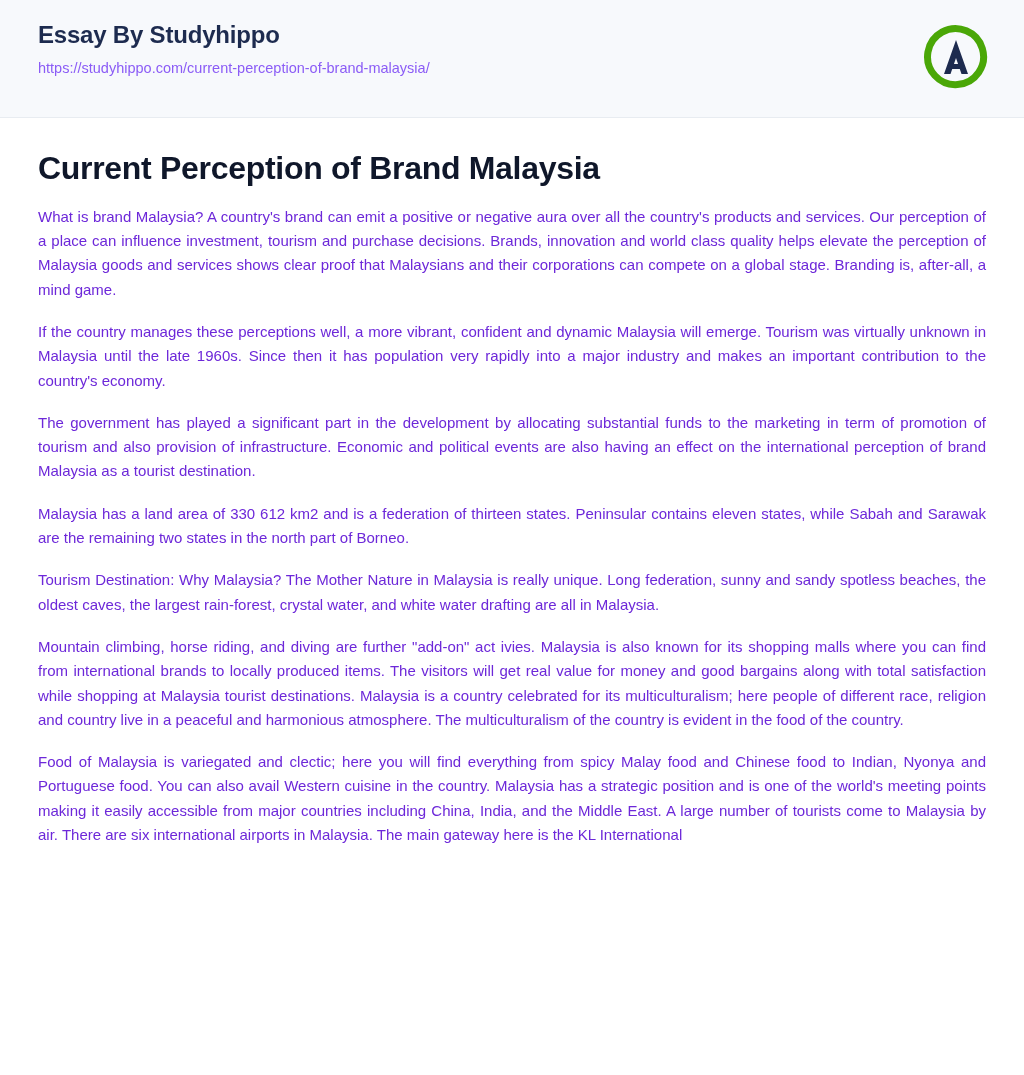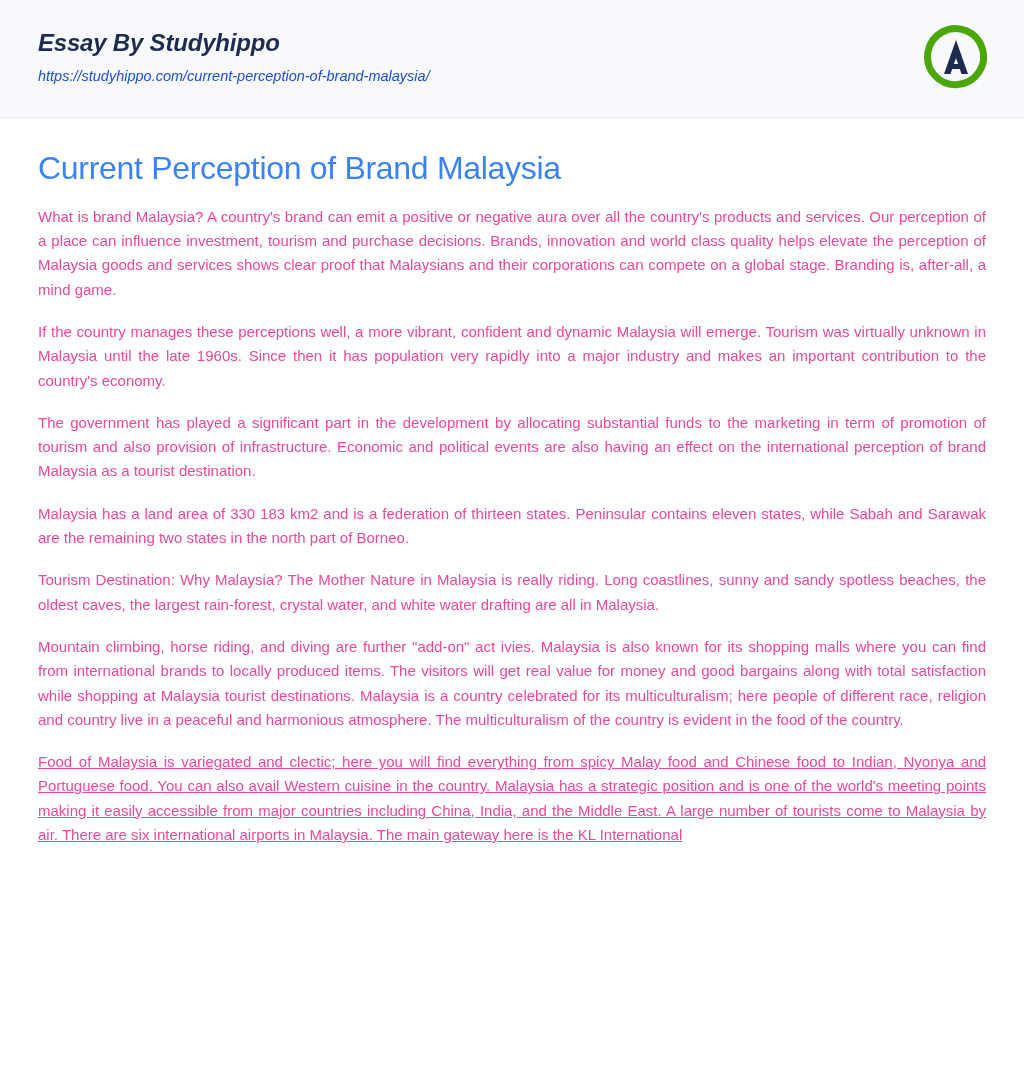--- a/index.html
+++ b/index.html
@@ -13,66 +13,65 @@
   .page {
     width: 1024px;
     min-height: 1075px;
     background: #ffffff;
     position: relative;
   }
   .header {
     height: 118px;
     background: #f7f9fc;
     border-bottom: 1px solid #e8ecf1;
-    padding: 30px 38px 0 38px;
+    padding: 22px 38px 0 38px;
     position: relative;
-    font-style: italic;
   }
   .brand-title {
     font-size: 24px;
     font-weight: bold;
     color: #1d2b4f;
     letter-spacing: -0.2px;
     margin: 0 0 12px 0;
     line-height: 1.1;
   }
   .brand-url {
     font-size: 14.5px;
-    color: #1d4ed8;
+    color: #8b5cf6;
     margin: 0;
     line-height: 1.2;
     word-break: break-all;
   }
   .logo {
     position: absolute;
     right: 32px;
     top: 22px;
     width: 72px;
     height: 72px;
   }
   .logo svg { display: block; }
   .content {
     padding: 28px 38px 30px 38px;
   }
   h1.doc-title {
     font-size: 32px;
-    font-weight: normal;
-    color: #3b82f6;
+    font-weight: bold;
+    color: #0f172a;
     margin: 4px 0 18px 0;
     letter-spacing: -0.3px;
     line-height: 1.15;
   }
   p.para {
     font-size: 15px;
     line-height: 1.62;
-    color: #ec4899;
+    color: #6d28d9;
     margin: 0 0 18px 0;
     text-align: justify;
   }
-  p.para:last-child { margin-bottom: 0; text-decoration: underline; }
+  p.para:last-child { margin-bottom: 0; }
 </style>
 </head>
 <body>
 
 <div class="page">
 
   <div class="header">
     <div class="brand-title">Essay By Studyhippo</div>
     <div class="brand-url">https://studyhippo.com/current-perception-of-brand-malaysia/</div>
     <div class="logo">
@@ -83,19 +82,19 @@
       </svg>
     </div>
   </div>
 
   <div class="content">
     <h1 class="doc-title">Current Perception of Brand Malaysia</h1>
 
     <p class="para">What is brand Malaysia? A country's brand can emit a positive or negative aura over all the country's products and services. Our perception of a place can influence investment, tourism and purchase decisions. Brands, innovation and world class quality helps elevate the perception of Malaysia goods and services shows clear proof that Malaysians and their corporations can compete on a global stage. Branding is, after-all, a mind game.</p>
     <p class="para">If the country manages these perceptions well, a more vibrant, confident and dynamic Malaysia will emerge. Tourism was virtually unknown in Malaysia until the late 1960s. Since then it has population very rapidly into a major industry and makes an important contribution to the country's economy.</p>
     <p class="para">The government has played a significant part in the development by allocating substantial funds to the marketing in term of promotion of tourism and also provision of infrastructure. Economic and political events are also having an effect on the international perception of brand Malaysia as a tourist destination.</p>
-    <p class="para">Malaysia has a land area of 330 183 km2 and is a federation of thirteen states. Peninsular contains eleven states, while Sabah and Sarawak are the remaining two states in the north part of Borneo.</p>
-    <p class="para">Tourism Destination: Why Malaysia? The Mother Nature in Malaysia is really riding. Long coastlines, sunny and sandy spotless beaches, the oldest caves, the largest rain-forest, crystal water, and white water drafting are all in Malaysia.</p>
+    <p class="para">Malaysia has a land area of 330 612 km2 and is a federation of thirteen states. Peninsular contains eleven states, while Sabah and Sarawak are the remaining two states in the north part of Borneo.</p>
+    <p class="para">Tourism Destination: Why Malaysia? The Mother Nature in Malaysia is really unique. Long federation, sunny and sandy spotless beaches, the oldest caves, the largest rain-forest, crystal water, and white water drafting are all in Malaysia.</p>
     <p class="para">Mountain climbing, horse riding, and diving are further "add-on" act ivies. Malaysia is also known for its shopping malls where you can find from international brands to locally produced items. The visitors will get real value for money and good bargains along with total satisfaction while shopping at Malaysia tourist destinations. Malaysia is a country celebrated for its multiculturalism; here people of different race, religion and country live in a peaceful and harmonious atmosphere. The multiculturalism of the country is evident in the food of the country.</p>
     <p class="para">Food of Malaysia is variegated and clectic; here you will find everything from spicy Malay food and Chinese food to Indian, Nyonya and Portuguese food. You can also avail Western cuisine in the country. Malaysia has a strategic position and is one of the world's meeting points making it easily accessible from major countries including China, India, and the Middle East. A large number of tourists come to Malaysia by air. There are six international airports in Malaysia. The main gateway here is the KL International</p>
   </div>
 
 </div>
 
 </body></html>

